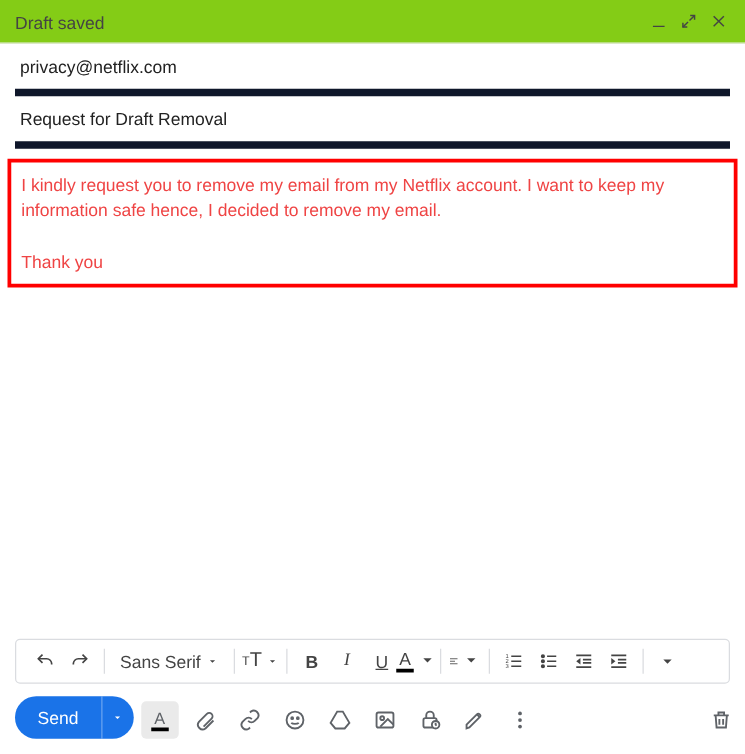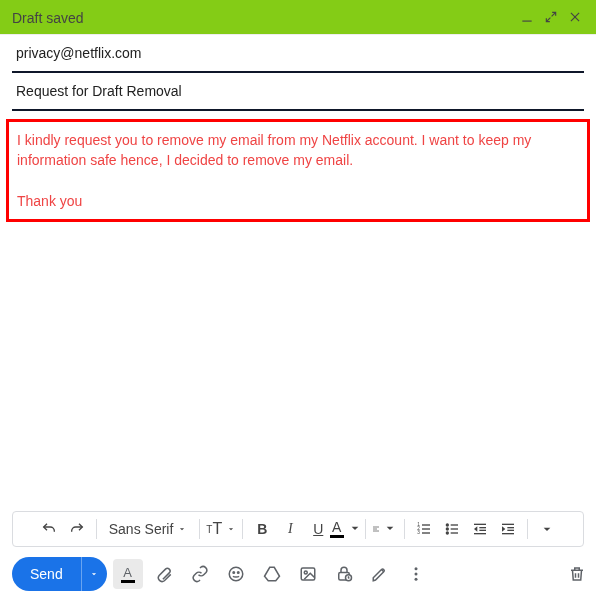--- a/index.html
+++ b/index.html
@@ -24,21 +24,21 @@
     border-bottom: 1px solid #eee;
   }
   .titlebar .title { flex: 1; font-weight: 400; color:#444; }
   .titlebar .wicon {
     width: 18px; height: 18px; display:flex; align-items:center; justify-content:center;
     margin-left: 6px; color: #444; cursor: pointer;
   }
   .titlebar .wicon svg { width:14px; height:14px; }
   .fields { padding: 0 12px; }
   .field {
-    border-bottom: 2px solid #0f172a;
+    border-bottom: 6px solid #0f172a;
     padding: 10px 4px;
     color: #222;
     font-size: 14px;
   }
   .body-wrap {
     margin: 8px 6px;
     border: 3px solid #ff0000;
     padding: 8px;
     flex: 0 0 auto;
   }
@@ -50,41 +50,40 @@
   }
   .spacer { flex: 1; }
   .format-bar {
     display: flex;
     align-items: center;
     border: 1px solid #dadce0;
     margin: 0 12px 4px 12px;
     border-radius: 4px;
     padding: 4px 10px;
     gap: 2px;
-    justify-content: center;
   }
   .fbtn {
     width: 26px; height: 26px;
     display:flex; align-items:center; justify-content:center;
     color:#444; cursor:pointer; border-radius:3px;
   }
   .fbtn svg { width:16px; height:16px; }
   .divider { width:1px; height:20px; background:#dadce0; margin:0 4px; }
   .font-sel {
     display:flex; align-items:center; gap:4px;
     padding: 0 6px; color:#444; cursor:pointer;
     font-size: 14px;
   }
   .font-sel .chev svg { width:10px; height:10px; }
   .size-sel { display:flex; align-items:center; cursor:pointer; color:#444;}
   .bold { font-weight:bold; }
   .ital { font-style:italic; font-family: Georgia, serif;}
   .uline { text-decoration: underline; }
   .actions-bar {
-    display:flex; align-items:center;
+    display:flex; align-items:flex-end;
     padding: 6px 4px 12px 12px;
     gap: 6px;
   }
   .send-split {
     display:flex; align-items:stretch;
     background:#1a73e8; border-radius: 18px; overflow:hidden;
     height: 34px;
   }
   .send-btn {
     color:#fff; font-weight:500; font-size:14px;

